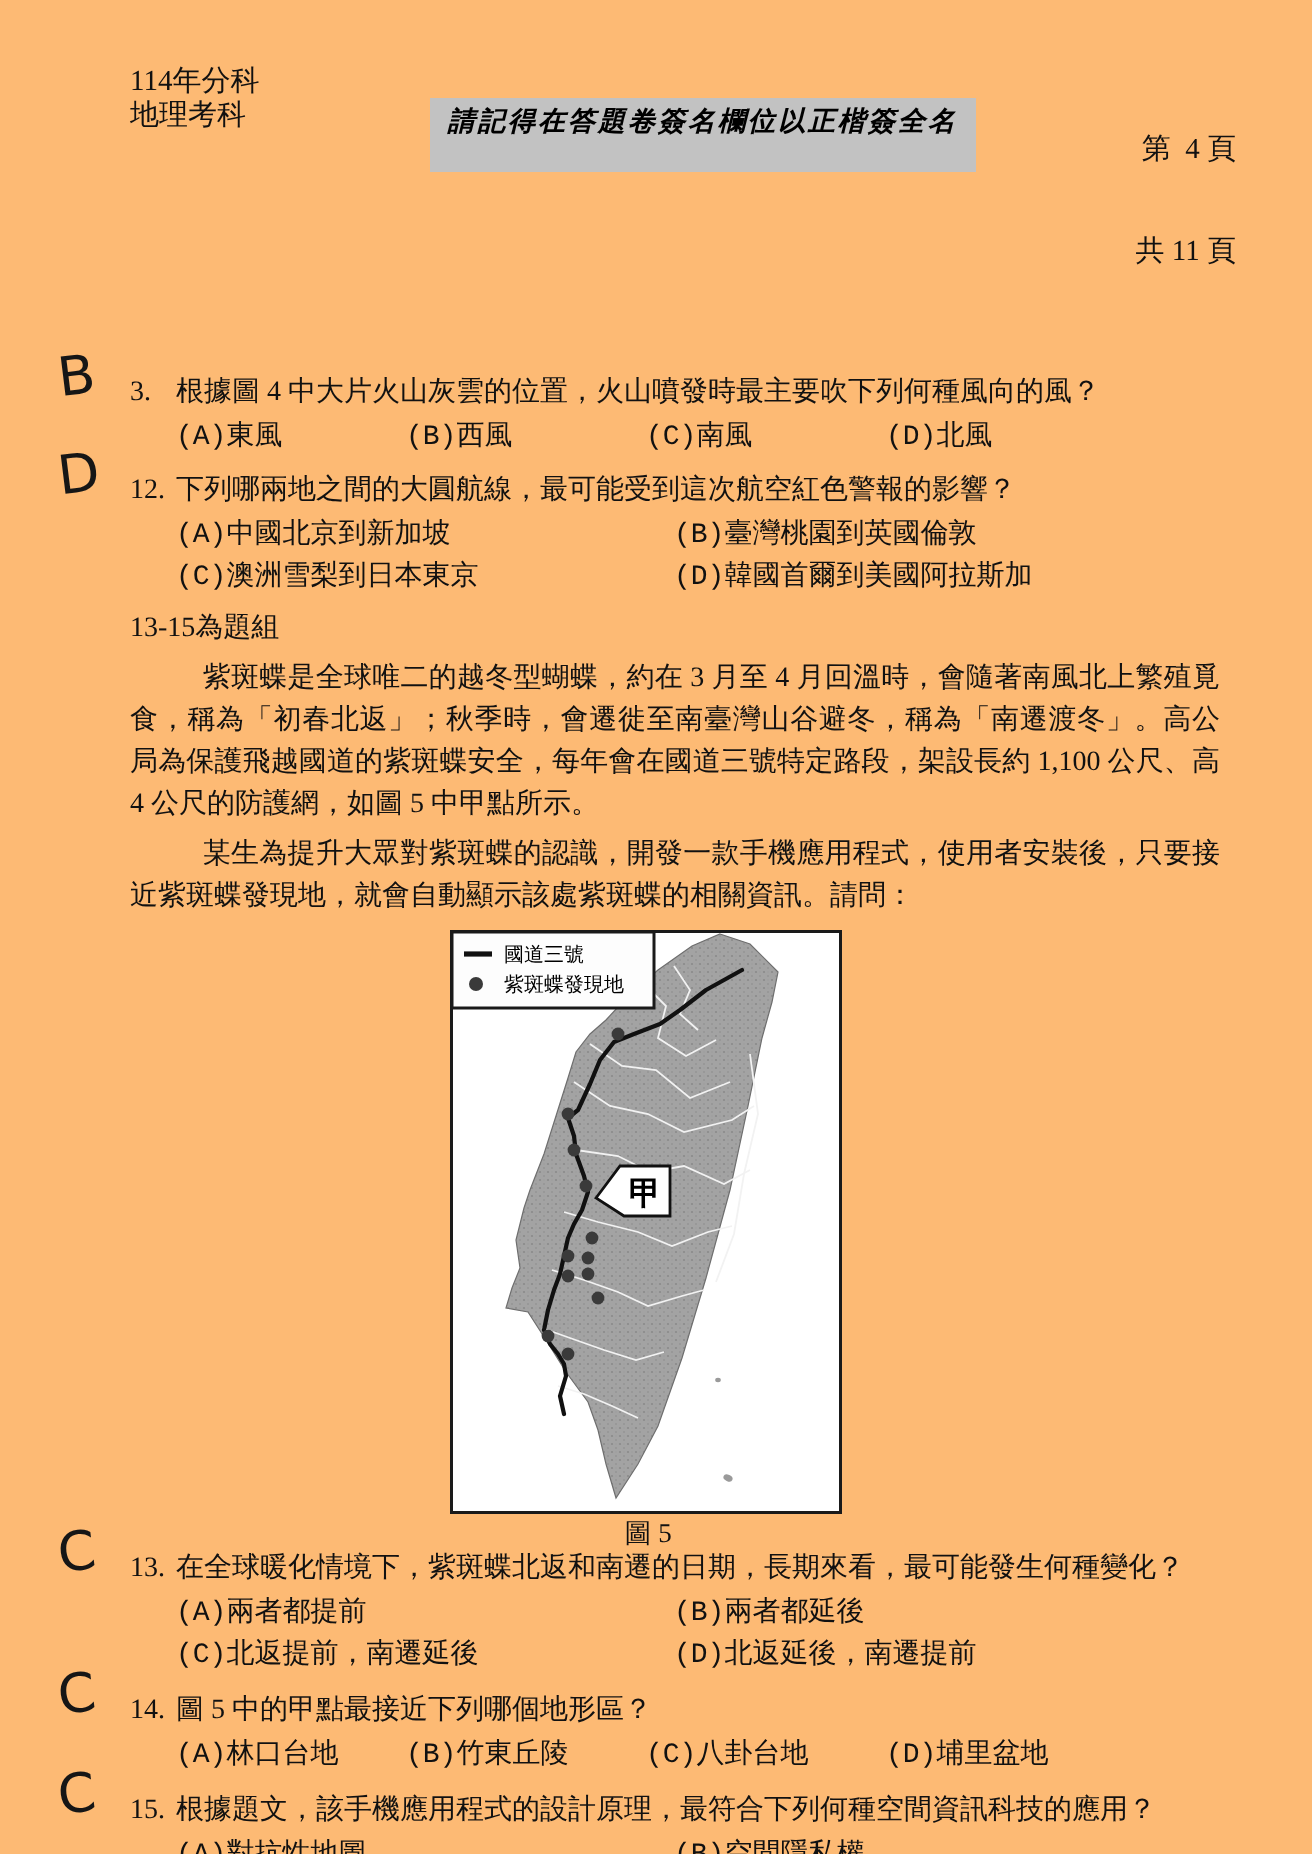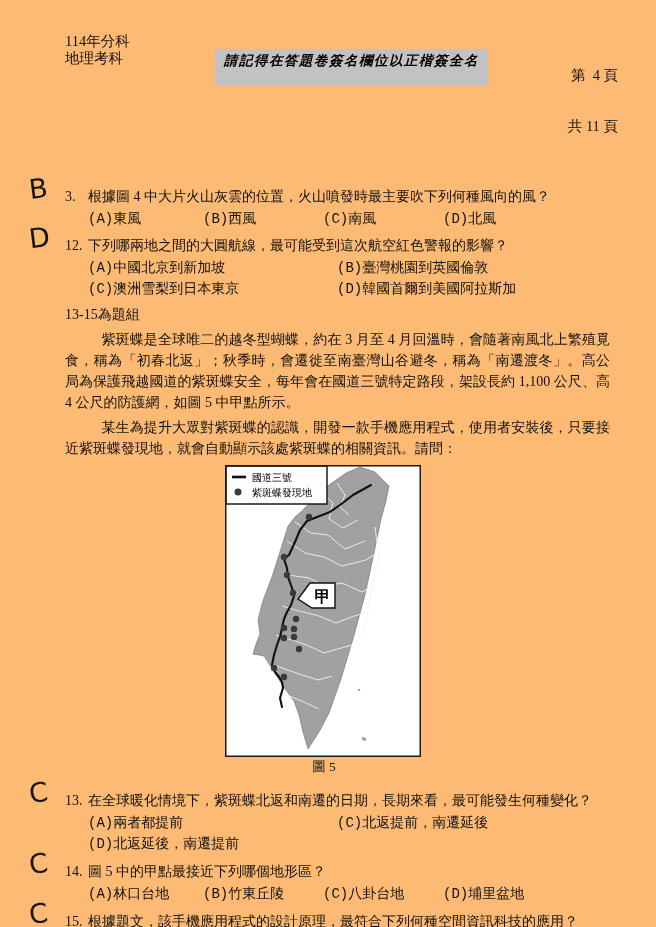--- a/index.html
+++ b/index.html
@@ -33,21 +33,21 @@
     font-family:"DejaVu Sans",sans-serif; font-size:27px; font-weight:400;
     transform:rotate(-7deg); color:#161616;
   }
   .group-title { margin:0 0 5px; line-height:19px; }
   .para { text-align:justify; text-indent:2.6em; line-height:21px; }
   .para1 { margin-bottom:4px; }
   .para2 { margin-bottom:6px; }
   
   .figure { width:198px; margin-left:160px; }
   .figure svg { display:block; background:#fff; }
-  .figure-caption { text-align:center; font-size:13.5px; line-height:17px; margin-top:1px; margin-bottom:16px; }
+  .figure-caption { text-align:center; font-size:13.5px; line-height:17px; margin-top:1px; margin-bottom:0; }
   .q13 { margin-bottom:8px; }
   .q14 { margin-bottom:8px; }
   .q15 { margin-bottom:0; }
   .svg-label { font-family:"Liberation Serif","DejaVu Serif",serif; }
 </style>
 </head>
 <body>
 
 <div class="page">
 
@@ -156,20 +156,21 @@
         <rect x="0.75" y="0.75" width="194.5" height="290.5" fill="none" stroke="#1a1a1a" stroke-width="1.5"></rect>
       </svg>
       <div class="figure-caption">圖 5</div>
     </div>
 
     <div class="question q13">
       <span class="hand-mark">C</span>
       <div><span class="q-num">13.</span><span>在全球暖化情境下，紫斑蝶北返和南遷的日期，長期來看，最可能發生何種變化？</span></div>
       <div class="options grid2">
         <span>(A)兩者都提前</span>
+        <span>(B)兩者都延後</span>
         <span>(C)北返提前，南遷延後</span>
         <span>(D)北返延後，南遷提前</span>
       </div>
     </div>
 
     <div class="question q14">
       <span class="hand-mark">C</span>
       <div><span class="q-num">14.</span><span>圖 5 中的甲點最接近下列哪個地形區？</span></div>
       <div class="options grid4">
         <span>(A)林口台地</span>

